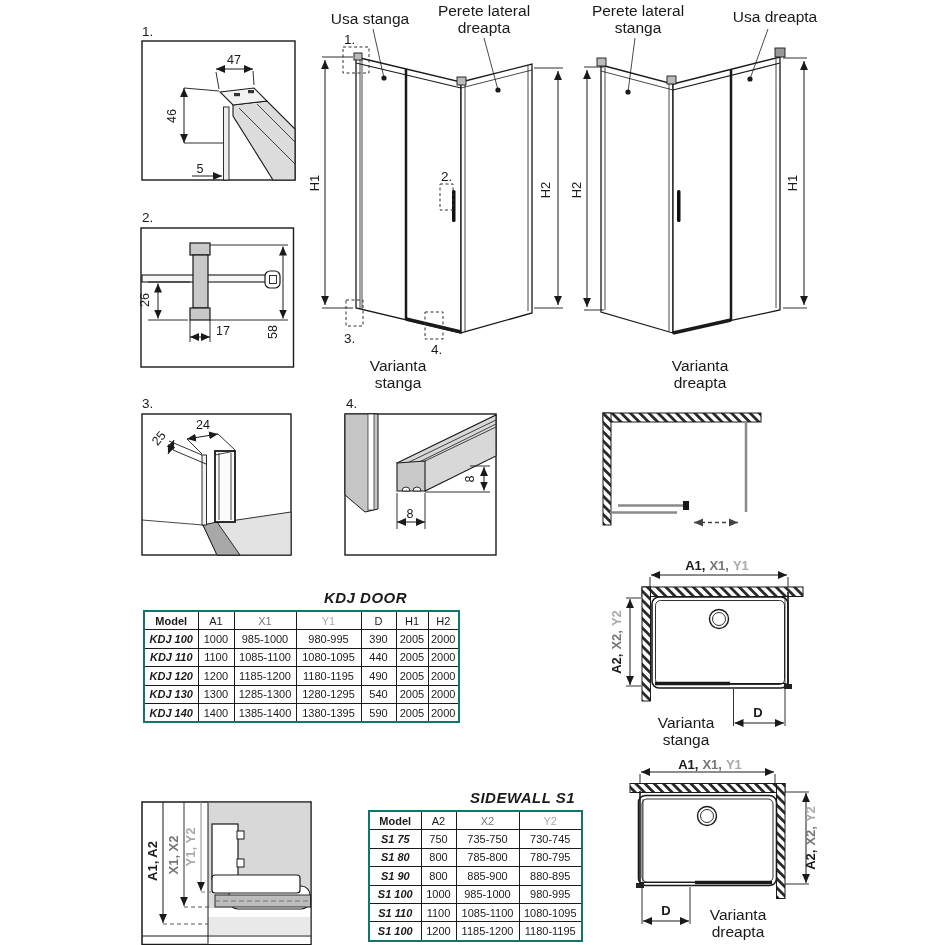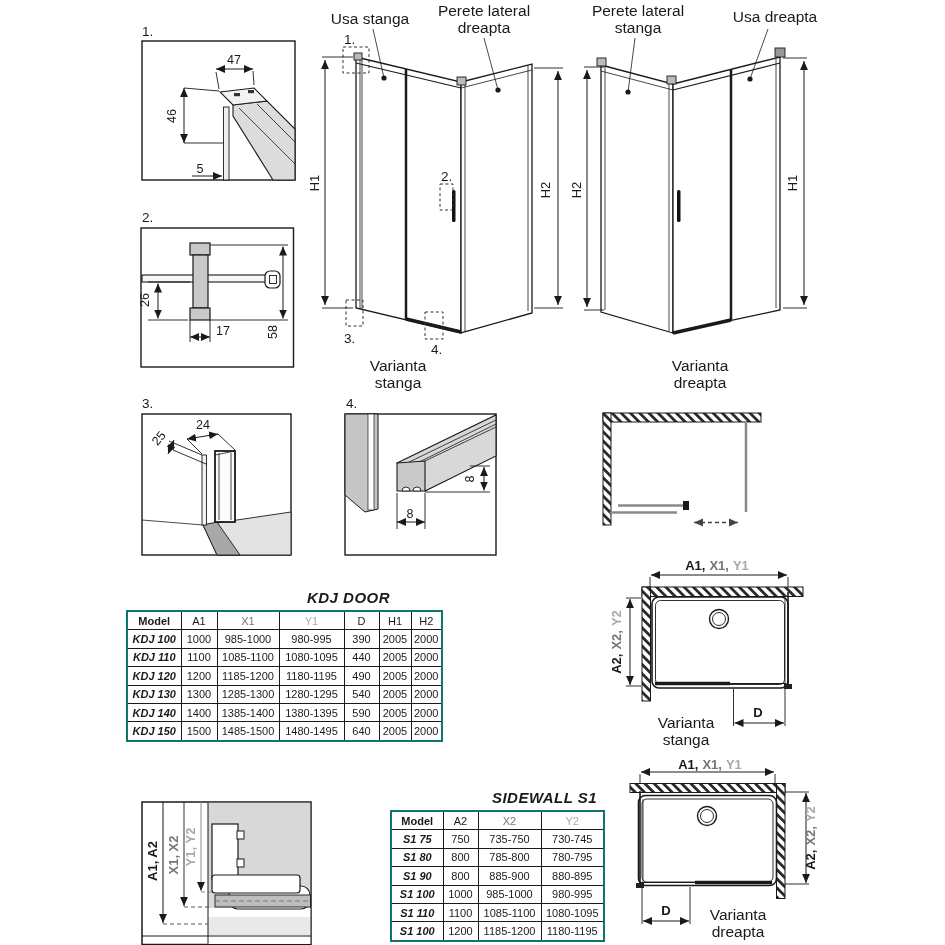--- a/index.html
+++ b/index.html
@@ -359,21 +359,21 @@
       <text class="pdim ca" x="16" y="66" text-anchor="middle" transform="rotate(-90 16 66)">A1, A2</text>
       <line x1="43" y1="7" x2="43" y2="111" stroke="#333" stroke-width="1" marker-end="url(#ar)"></line>
       <line x1="43" y1="112" x2="69" y2="112" stroke="#444" stroke-width="0.9" stroke-dasharray="4,3"></line>
       <text class="pdim cx" x="37" y="60" text-anchor="middle" transform="rotate(-90 37 60)">X1, X2</text>
       <line x1="60" y1="7" x2="60" y2="96" stroke="#8c8c8c" stroke-width="1" marker-end="url(#ar)"></line>
       <line x1="60" y1="97" x2="70" y2="97" stroke="#777" stroke-width="0.9" stroke-dasharray="4,3"></line>
       <text class="pdim cy" x="54" y="52" text-anchor="middle" transform="rotate(-90 54 52)">Y1, Y2</text>
     </g>
   </svg>
 
-  <div class="tbl-wrap" style="left:126px;top:589px;width:315px">
+  <div class="tbl-wrap" style="left:143px;top:589px;width:315px">
     <div class="tbl-title" style="padding-left:130px">KDJ DOOR</div>
     <table class="spec" style="width:315px">
         <colgroup>
           <col style="width: 54px;">
           <col style="width: 36px;">
           <col style="width: 62px;">
           <col style="width: 65px;">
           <col style="width: 35px;">
           <col style="width: 32px;">
           <col style="width: 31px;">
@@ -428,34 +428,25 @@
           </tr>
           <tr>
             <td>KDJ 140</td>
             <td>1400</td>
             <td>1385-1400</td>
             <td>1380-1395</td>
             <td>590</td>
             <td>2005</td>
             <td>2000</td>
           </tr>
-          <tr>
-            <td>KDJ 150</td>
-            <td>1500</td>
-            <td>1485-1500</td>
-            <td>1480-1495</td>
-            <td>640</td>
-            <td>2005</td>
-            <td>2000</td>
-          </tr>
         </tbody>
     </table>
   </div>
 
-  <div class="tbl-wrap" style="left:390px;top:789px;width:213px">
+  <div class="tbl-wrap" style="left:368px;top:789px;width:213px">
     <div class="tbl-title" style="padding-left:96px">SIDEWALL S1</div>
     <table class="spec" style="width:213px">
         <colgroup>
           <col style="width: 52px;">
           <col style="width: 35px;">
           <col style="width: 63px;">
           <col style="width: 63px;">
         </colgroup>
       <thead>
           <tr>

